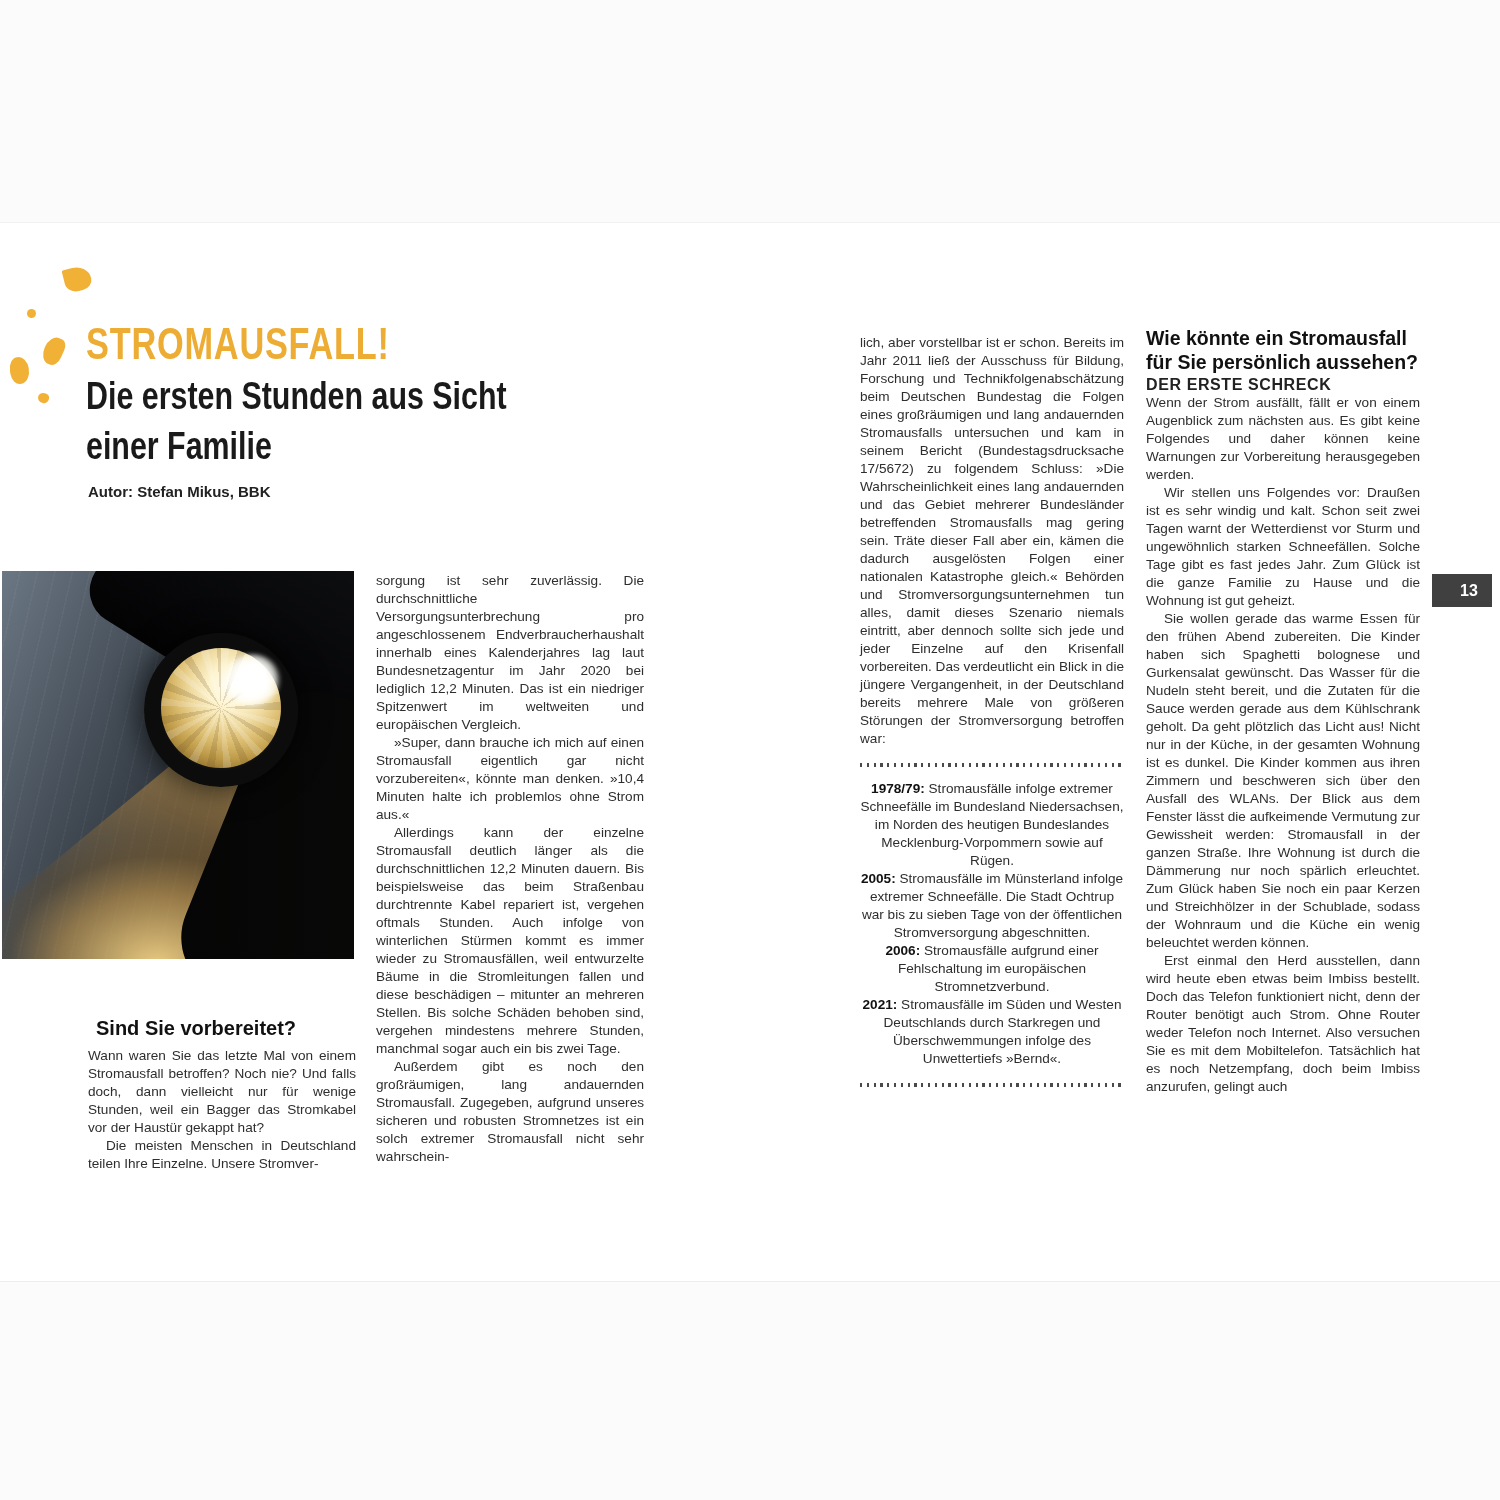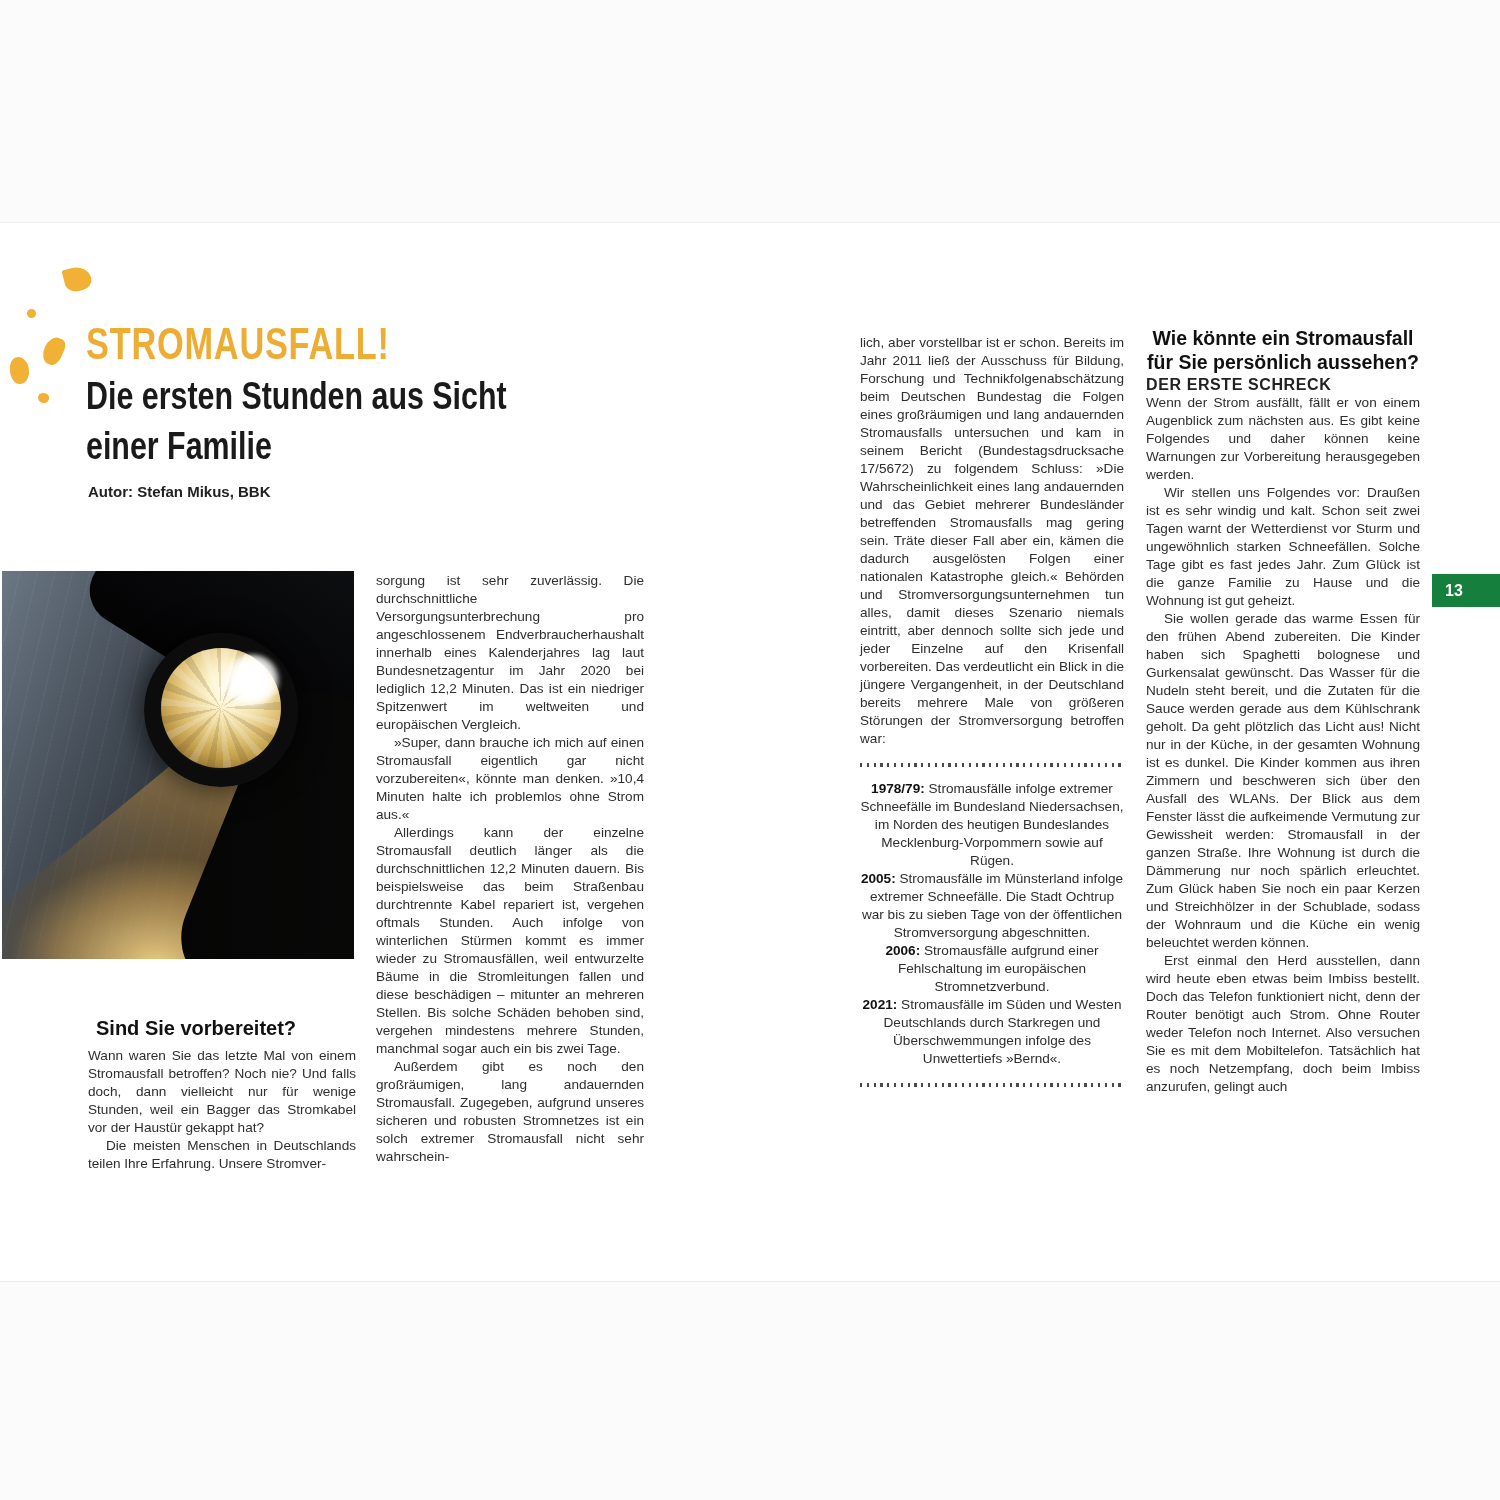--- a/index.html
+++ b/index.html
@@ -102,36 +102,36 @@
   .col p.ind{text-indent:18px;}
   .col1{left:88px;top:824px;width:268px;}
   .col2{left:376px;top:349px;width:268px;}
   .col3{left:860px;top:111px;width:264px;}
   .col4{left:1146px;top:103px;width:274px;}
 
   .subhead1{
     position:absolute;left:88px;top:786px;margin:8px;width:280px;
     font-size:20px;font-weight:bold;color:#111;
   }
-  .subhead4{margin:0 0 2px 0;font-size:19.5px;line-height:24px;font-weight:bold;color:#111;text-align:center;}
+  .subhead4{margin:0 0 2px 0;font-size:19.5px;line-height:24px;font-weight:bold;color:#111;text-align:left;}
   .kicker{margin:0 0 3px 0;font-size:16px;font-weight:bold;letter-spacing:.6px;color:#222;text-align:left;}
 
   .dotted-sep{
     height:4px;margin:15px 0 13px 0;
     background:repeating-linear-gradient(90deg,#4a4a4a 0 2.2px,transparent 2.2px 6.8px);
   }
   .tl{text-align:center;}
   .tl .yr{font-weight:bold;color:#111;}
 
   
   .page-tab{
-    position:absolute;left:1432px;top:351px;width:68px;height:33px;
-    background:#15803d;color:#ffffff;
+    position:absolute;left:1432px;top:351px;width:60px;height:33px;
+    background:#404040;color:#ffffff;
     font-size:16px;font-weight:bold;line-height:33px;
-    padding-left:0;text-indent:13px;box-sizing:border-box;
+    padding-left:15px;text-indent:13px;box-sizing:border-box;
   }
 </style>
 </head>
 <body>
 
 <div id="canvas">
   <div class="page">
 
     <div class="blob blob-1"></div>
     <div class="blob blob-2"></div>
@@ -154,21 +154,21 @@
         <div class="reflector">
           <div class="crinkle"></div>
           <div class="hotspot"></div>
         </div>
       </div>
     </div>
 
     <h3 class="subhead1">Sind Sie vorbereitet?</h3>
     <div class="col col1">
       <p>Wann waren Sie das letzte Mal von einem Stromausfall betroffen? Noch nie? Und falls doch, dann vielleicht nur für wenige Stunden, weil ein Bagger das Stromkabel vor der Haustür gekappt hat?</p>
-      <p class="ind">Die meisten Menschen in Deutschlands teilen Ihre Erfahrung. Unsere Stromver-</p>
+      <p class="ind">Die meisten Menschen in Deutschland teilen Ihre Einzelne. Unsere Stromver-</p>
     </div>
 
     <div class="col col2">
       <p>sorgung ist sehr zuverlässig. Die durchschnittliche Versorgungsunterbrechung pro angeschlossenem Endverbraucherhaushalt innerhalb eines Kalenderjahres lag laut Bundesnetzagentur im Jahr 2020 bei lediglich 12,2 Minuten. Das ist ein niedriger Spitzenwert im weltweiten und europäischen Vergleich.</p>
       <p class="ind">»Super, dann brauche ich mich auf einen Stromausfall eigentlich gar nicht vorzubereiten«, könnte man denken. »10,4 Minuten halte ich problemlos ohne Strom aus.«</p>
       <p class="ind">Allerdings kann der einzelne Stromausfall deutlich länger als die durchschnittlichen 12,2 Minuten dauern. Bis beispielsweise das beim Straßenbau durchtrennte Kabel repariert ist, vergehen oftmals Stunden. Auch infolge von winterlichen Stürmen kommt es immer wieder zu Stromausfällen, weil entwurzelte Bäume in die Stromleitungen fallen und diese beschädigen – mitunter an mehreren Stellen. Bis solche Schäden behoben sind, vergehen mindestens mehrere Stunden, manchmal sogar auch ein bis zwei Tage.</p>
       <p class="ind">Außerdem gibt es noch den großräumigen, lang andauernden Stromausfall. Zugegeben, aufgrund unseres sicheren und robusten Stromnetzes ist ein solch extremer Stromausfall nicht sehr wahrschein-</p>
     </div>
 
     <div class="col col3">

